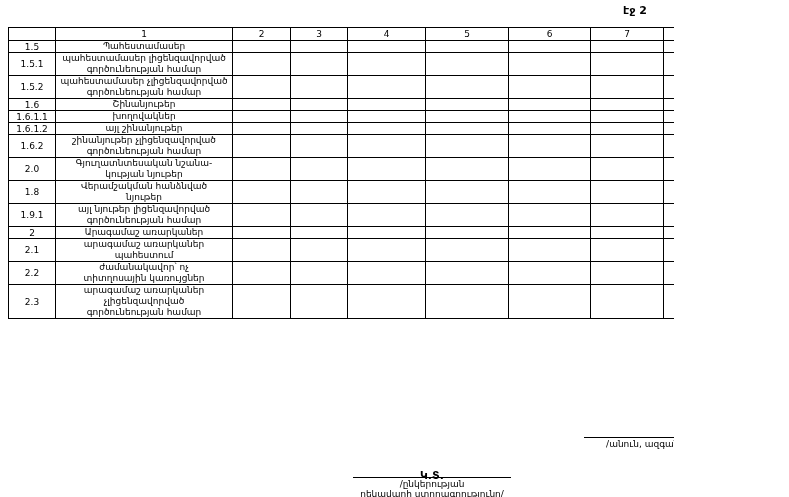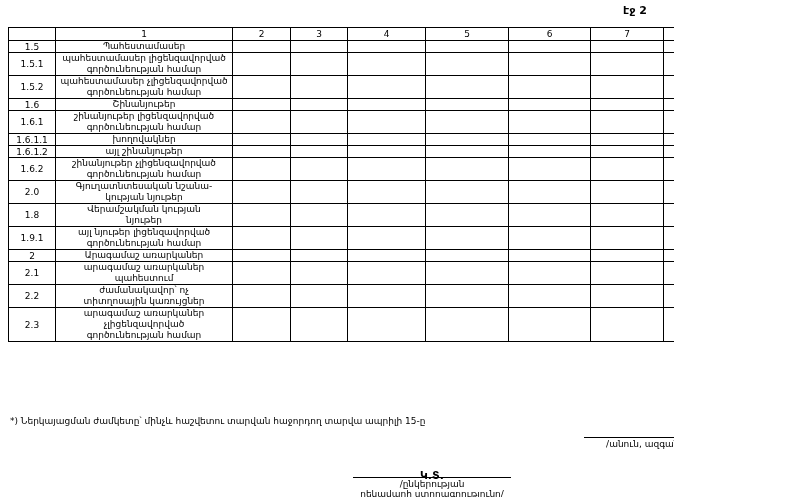--- a/index.html
+++ b/index.html
@@ -161,34 +161,20 @@
           <td class="data-cell"></td>
           <td class="data-cell"></td>
           <td class="data-cell"></td>
           <td class="data-cell"></td>
           <td class="data-cell"></td>
           <td class="data-cell"></td>
           <td class="data-cell"></td>
           <td class="data-cell"></td>
         </tr>
         <tr>
-          <td class="code-cell">1.6.1</td>
-          <td class="name-cell">շինանյութեր լիցենզավորված
-գործունեության համար</td>
-          <td class="data-cell"></td>
-          <td class="data-cell"></td>
-          <td class="data-cell"></td>
-          <td class="data-cell"></td>
-          <td class="data-cell"></td>
-          <td class="data-cell"></td>
-          <td class="data-cell"></td>
-          <td class="data-cell"></td>
-          <td class="data-cell"></td>
-        </tr>
-        <tr>
           <td class="code-cell">1.6.1.1</td>
           <td class="name-cell">խողովակներ</td>
           <td class="data-cell"></td>
           <td class="data-cell"></td>
           <td class="data-cell"></td>
           <td class="data-cell"></td>
           <td class="data-cell"></td>
           <td class="data-cell"></td>
           <td class="data-cell"></td>
           <td class="data-cell"></td>
@@ -230,21 +216,21 @@
           <td class="data-cell"></td>
           <td class="data-cell"></td>
           <td class="data-cell"></td>
           <td class="data-cell"></td>
           <td class="data-cell"></td>
           <td class="data-cell"></td>
           <td class="data-cell"></td>
         </tr>
         <tr>
           <td class="code-cell">1.8</td>
-          <td class="name-cell">Վերամշակման կության
+          <td class="name-cell">Վերամշակման հանձնված
 նյութեր</td>
           <td class="data-cell"></td>
           <td class="data-cell"></td>
           <td class="data-cell"></td>
           <td class="data-cell"></td>
           <td class="data-cell"></td>
           <td class="data-cell"></td>
           <td class="data-cell"></td>
           <td class="data-cell"></td>
           <td class="data-cell"></td>
@@ -315,21 +301,20 @@
           <td class="data-cell"></td>
           <td class="data-cell"></td>
           <td class="data-cell"></td>
           <td class="data-cell"></td>
           <td class="data-cell"></td>
           <td class="data-cell"></td>
         </tr>
       </tbody>
   </table>
 
-  <div class="footnote">*) Ներկայացման ժամկետը՝ մինչև հաշվետու տարվան հաջորդող տարվա ապրիլի 15-ը</div>
 
   <div class="sig sig-left">
     <div class="sig-line"></div>
     <div class="sig-caption">/ընկերության
 ղեկավարի ստորագրությունը/</div>
   </div>
 
   <div class="sig sig-right">
     <div class="sig-line"></div>
     <div class="sig-caption">/անուն, ազգանուն/</div>

